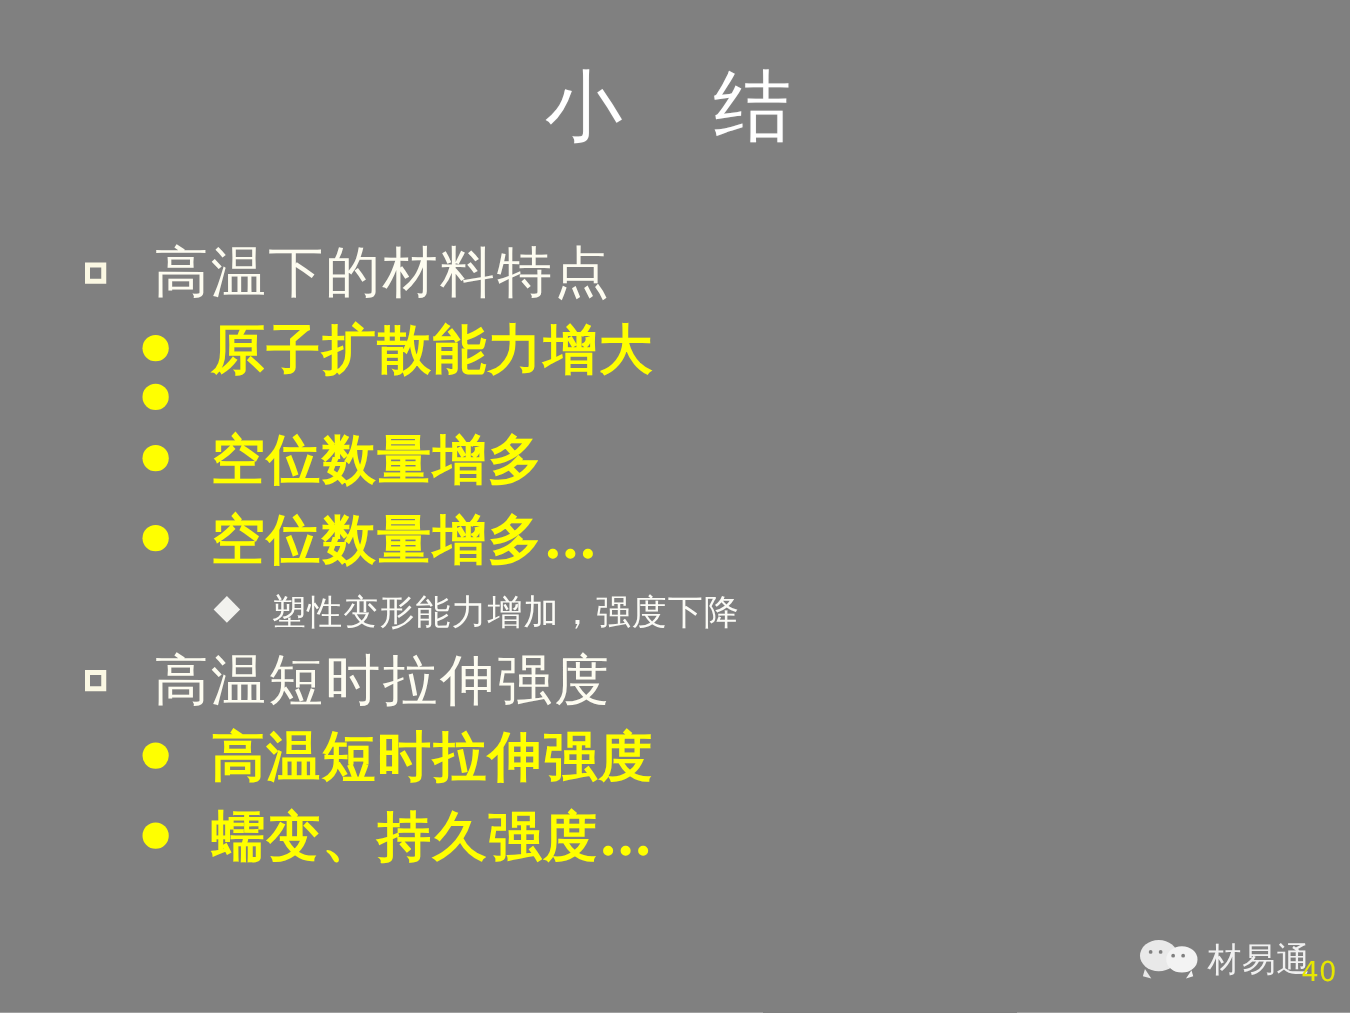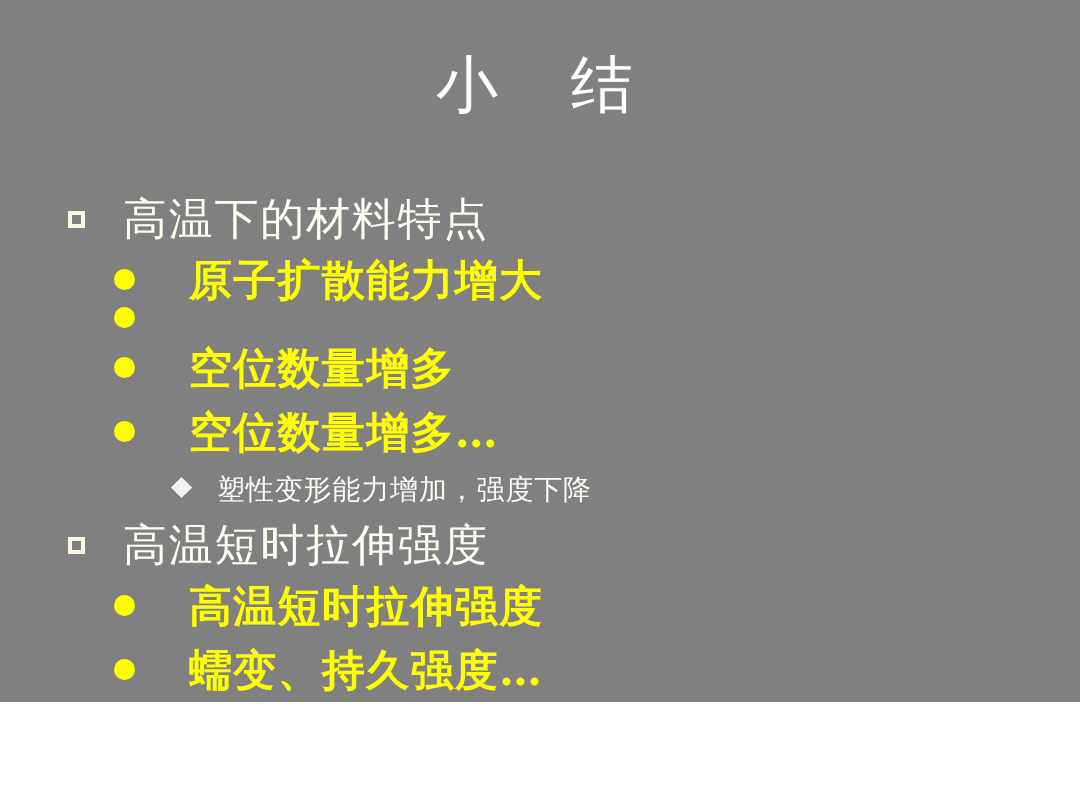--- a/index.html
+++ b/index.html
@@ -9,21 +9,21 @@
   }
   body {
     width: 1080px;
     height: 810px;
     overflow: hidden;
     font-family: "DejaVu Sans", sans-serif;
   }
   #slide {
     position: relative;
     width: 1080px;
-    height: 702px;
+    height: 810px;
     background: #808080;
     box-sizing: border-box;
     overflow: hidden;
   }
 
   
   #slide-title {
     position: absolute;
     top: 52px;
     left: 0;
@@ -104,21 +104,20 @@
     height: 21px;
     border-radius: 50%;
     background: #ffff00;
   }
   .lvl2 .bullet-text {
     color: #ffff00;
     font-size: 43px;
     line-height: 1.47;
     letter-spacing: 0.03em;
     font-weight: 700;
-    margin-left: 20px;
   }
 
   
   .lvl3 {
     padding-left: 118px;
     margin-top: 8px;
     margin-bottom: 8px;
   }
   .lvl3 .bullet-marker {
     width: 26px;

